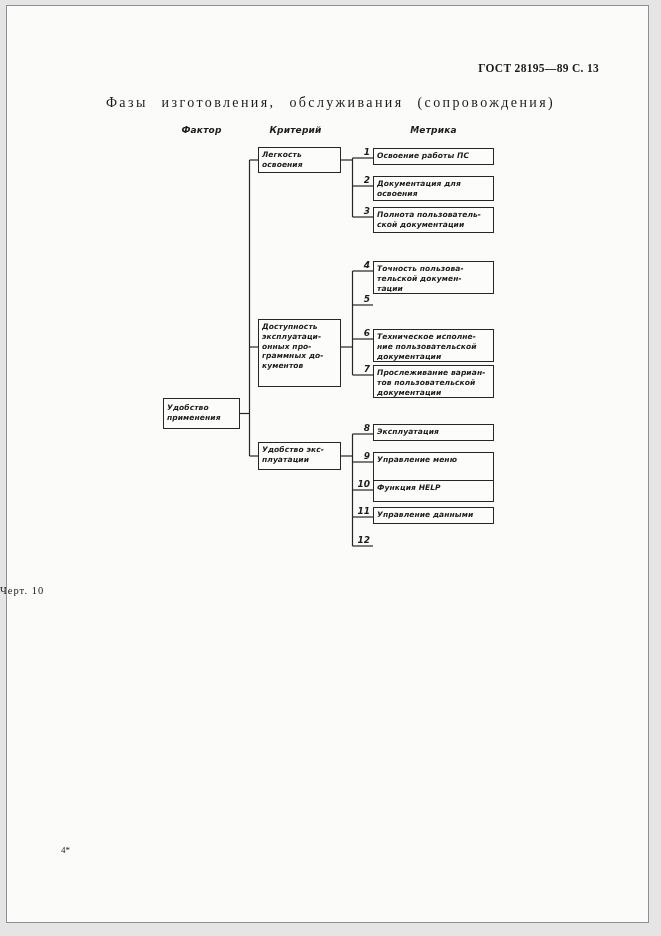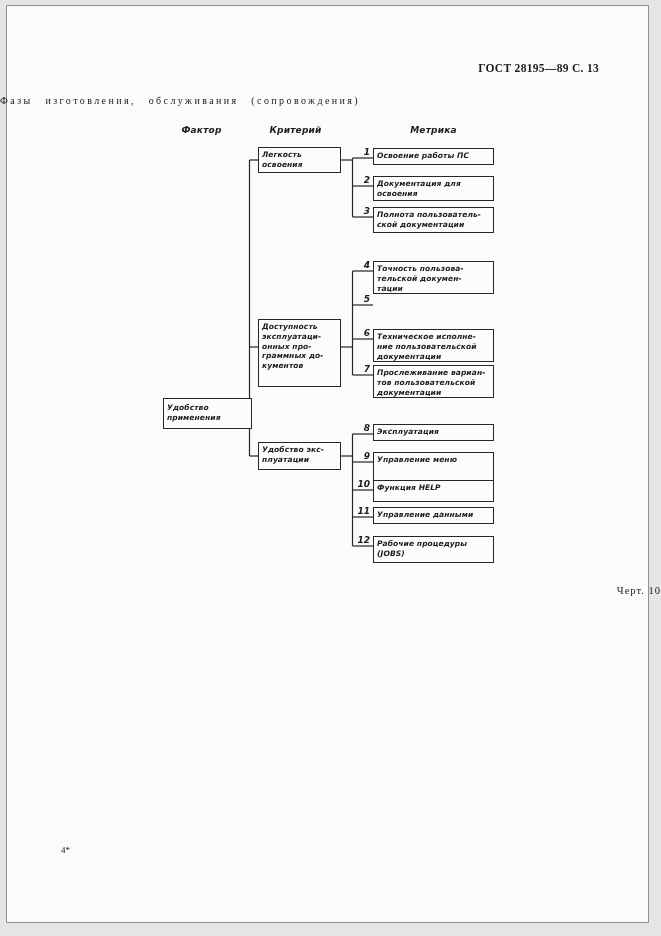--- a/index.html
+++ b/index.html
@@ -11,47 +11,47 @@
   }
   .paper {
     position:absolute; left:6px; top:5px; width:643px; height:918px;
     background:#fbfbf9; box-shadow:0 0 0 1px #8f8f8f inset;
   }
   .hdr {
     position:absolute; top:62px; right:62px;
     font-weight:bold; font-size:11.5px; letter-spacing:0.3px;
   }
   .title {
-    position:absolute; top:95px; left:0; width:100%; text-align:left;
-    font-size:10px; letter-spacing:2.4px; word-spacing:8px; white-space:nowrap;
+    position:absolute; top:95px; left:0; width:100%; text-align:center;
+    font-size:14px; letter-spacing:2.4px; word-spacing:8px; white-space:nowrap;
   }
   .col-label {
     position:absolute; top:125px; text-align:center;
     font:italic 700 9px/11px "DejaVu Sans", sans-serif; letter-spacing:0.2px;
   }
   #col-factor    { left:163px; width:77px;  }
   #col-criterion { left:250px; width:91px;  }
   #col-metric    { left:373px; width:121px; }
 
   .bx {
     position:absolute; box-sizing:border-box;
     border:1.3px solid #262626; background:#fcfcfa;
     font:italic 700 7.5px/9.8px "DejaVu Sans", sans-serif;
     padding:2px 2px 0 3px; white-space:pre-line; letter-spacing:0.1px;
   }
-  .fbox { left:163px; width:89px; top:398px; height:31px; padding-top:4px; }
+  .fbox { left:163px; width:77px; top:398px; height:31px; padding-top:4px; }
   .cbox { left:258px; width:83px; }
   .mbox { left:373px; width:121px; }
   .mnum {
     position:absolute; left:352px; width:18px; text-align:right;
     font:italic 700 9px/12px "DejaVu Sans", sans-serif;
   }
   .wires { position:absolute; left:0; top:0; pointer-events:none; }
   .caption {
-    position:absolute; top:585px; left:0; width:100%; text-align:right;
+    position:absolute; top:585px; left:0; width:100%; text-align:left;
     font-size:10.5px; letter-spacing:1px;
   }
   .footnote { position:absolute; left:61px; top:845px; font-size:9px; }
 </style>
 </head>
 <body>
 
 <div class="stage">
   <div class="paper"></div>
 
@@ -141,18 +141,16 @@
   <div class="mnum" style="top:450px">9</div>
   <div class="bx mbox" style="top:452px;height:34px">Управление меню</div>
 
   <div class="mnum" style="top:478px">10</div>
   <div class="bx mbox" style="top:480px;height:22px">Функция HELP</div>
 
   <div class="mnum" style="top:505px">11</div>
   <div class="bx mbox" style="top:507px;height:17px">Управление данными</div>
 
   <div class="mnum" style="top:534px">12</div>
-  <div class="bx mbox" style="top:536px;height:27px">Рабочие процедуры
-(JOBS)</div>
 
   <div class="caption">Черт. 10</div>
   <div class="footnote">4*</div>
 </div>
 
 </body></html>

